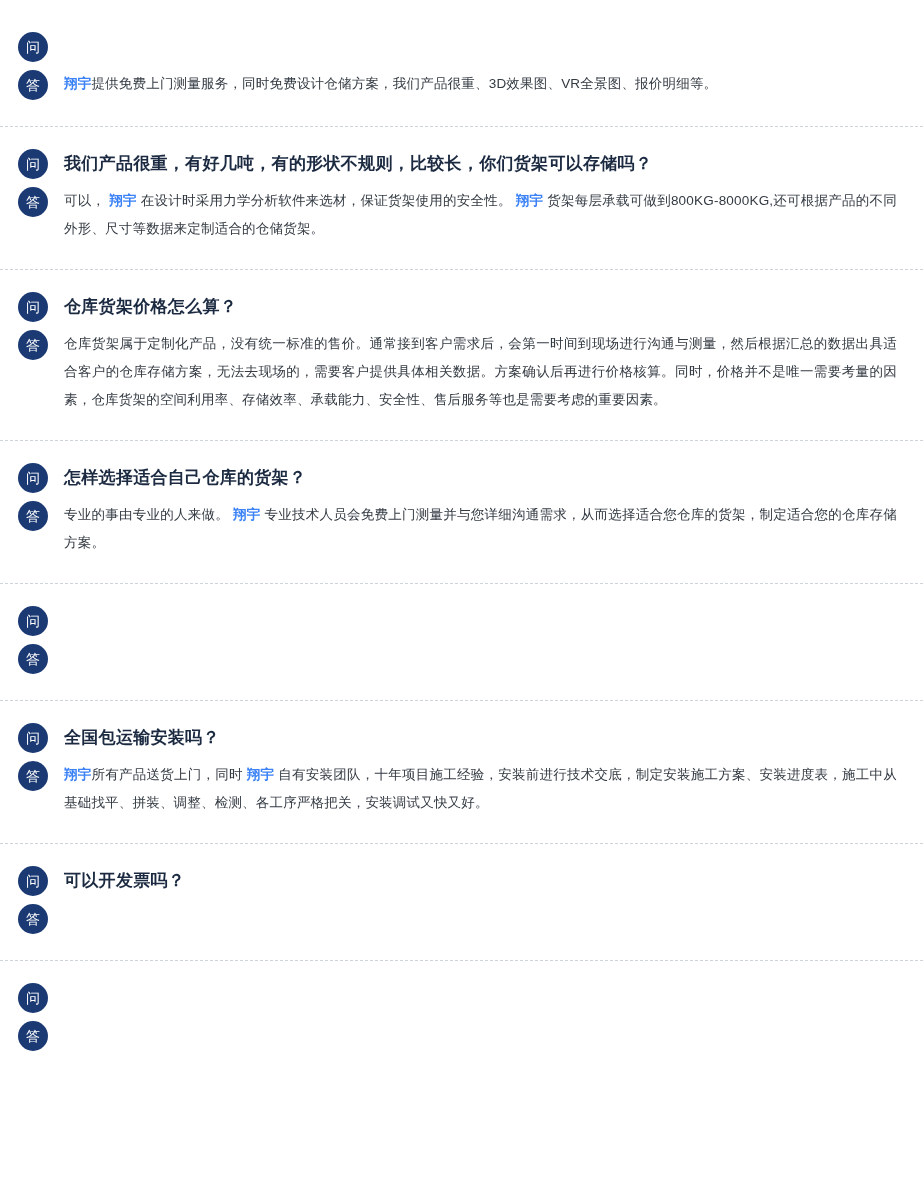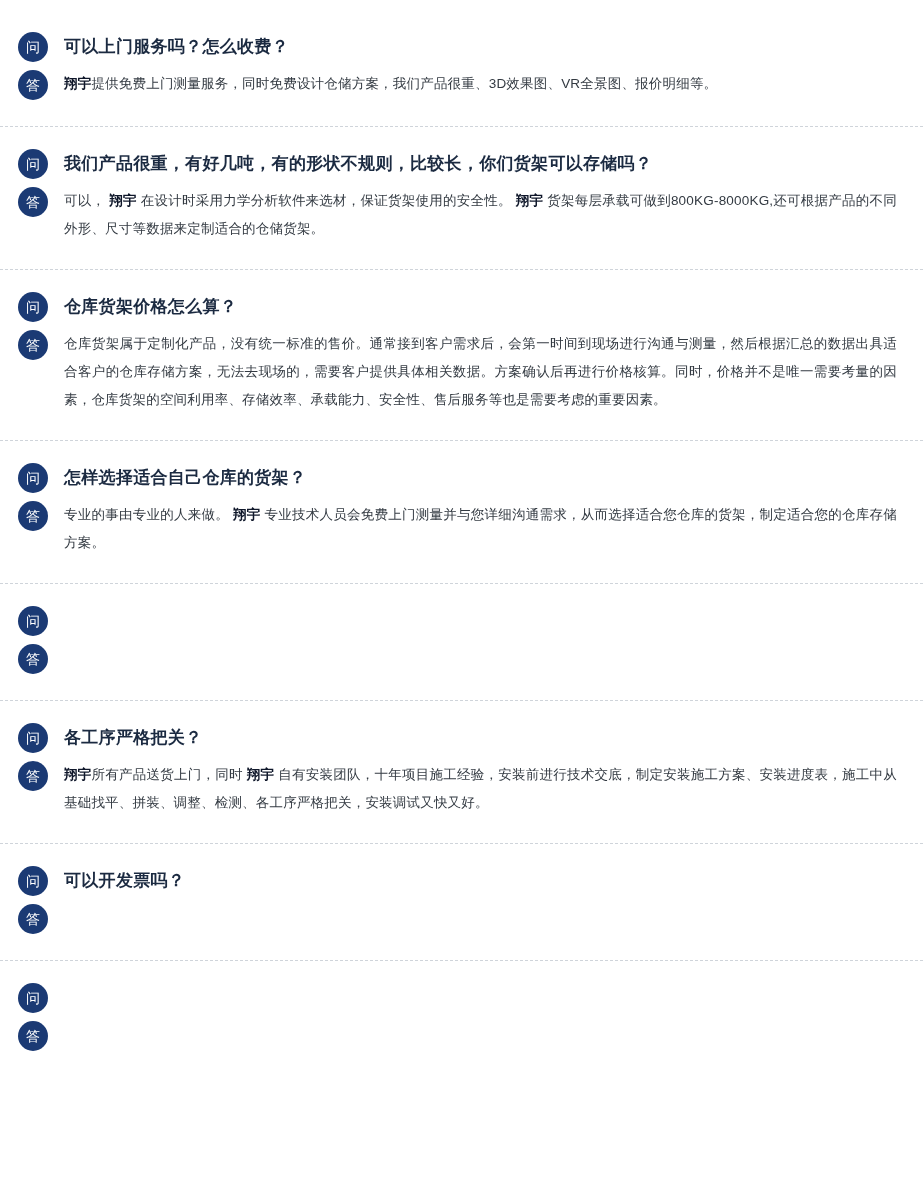--- a/index.html
+++ b/index.html
@@ -59,34 +59,33 @@
   .a-text {
     font-size: 13.5px;
     color: #333a42;
     line-height: 28px;
     letter-spacing: 0.2px;
     text-align: justify;
     padding-right: 8px;
   }
   .a-text b {
     font-weight: bold;
-    color: #0f172a;
+    color: #3b82f6;
   }
   .spacer-top { height: 10px; }
 </style>
 </head>
 <body>
 
 <div id="page">
   <div class="spacer-top"></div>
   <div class="faq-list" id="faq-list">
       <div class="faq-item">
         <div class="row q">
           <div class="badge">问</div>
-          <div class="q-text">可以上门服务吗？怎么收费？</div>
         </div>
         <div class="row a">
           <div class="badge ans">答</div>
           <div class="a-text"><span> </span><b>翔宇</b><span>提供免费上门测量服务，同时免费设计仓储方案，我们产品很重、3D效果图、VR全景图、报价明细等。</span></div>
         </div>
       </div>
       <div class="faq-item">
         <div class="row q">
           <div class="badge">问</div>
           <div class="q-text">我们产品很重，有好几吨，有的形状不规则，比较长，你们货架可以存储吗？</div>
@@ -120,21 +119,21 @@
         <div class="row q">
           <div class="badge">问</div>
         </div>
         <div class="row a">
           <div class="badge ans">答</div>
         </div>
       </div>
       <div class="faq-item">
         <div class="row q">
           <div class="badge">问</div>
-          <div class="q-text">各工序严格把关？</div>
+          <div class="q-text">全国包运输安装吗？</div>
         </div>
         <div class="row a">
           <div class="badge ans">答</div>
           <div class="a-text"><span> </span><b>翔宇</b><span>所有产品送货上门，同时</span><b> 翔宇 </b><span>自有安装团队，十年项目施工经验，安装前进行技术交底，制定安装施工方案、安装进度表，施工中从基础找平、拼装、调整、检测、各工序严格把关，安装调试又快又好。</span></div>
         </div>
       </div>
       <div class="faq-item">
         <div class="row q">
           <div class="badge">问</div>
           <div class="q-text">可以开发票吗？</div>

